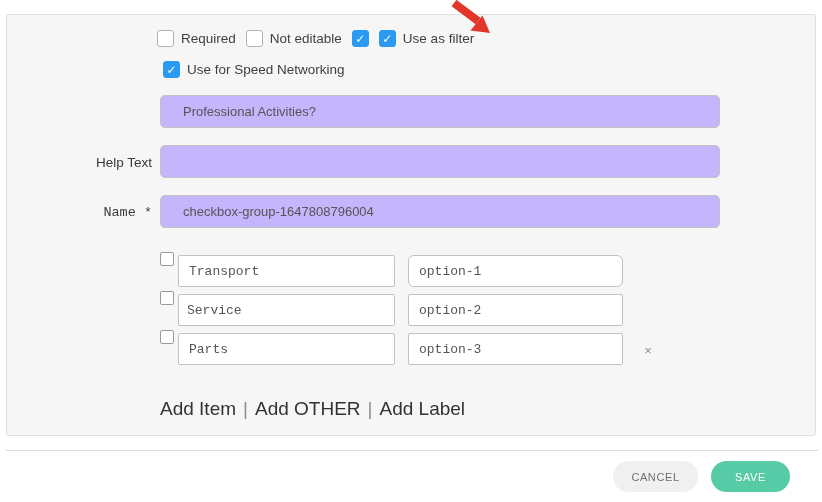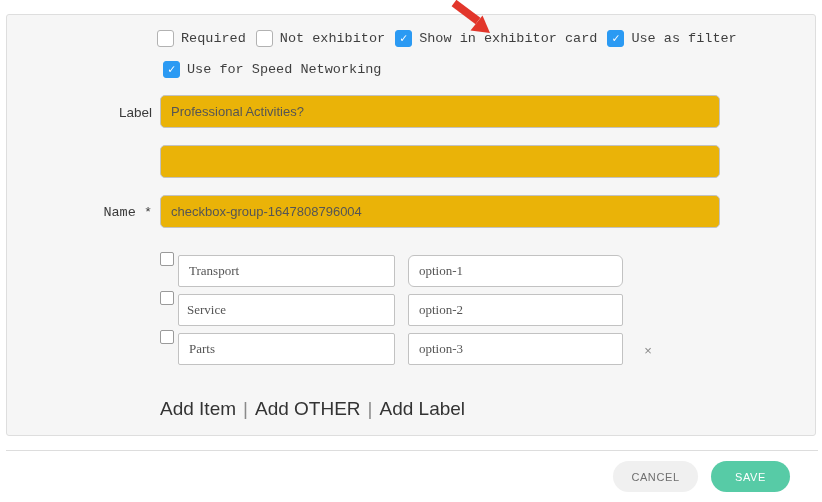--- a/index.html
+++ b/index.html
@@ -4,45 +4,45 @@
 <style>
   html,body{margin:0;padding:0;background:#fff;width:822px;height:502px;overflow:hidden;
     font-family:"Liberation Sans","DejaVu Sans",sans-serif;-webkit-font-smoothing:antialiased;}
   .stage{position:relative;width:822px;height:502px;background:#fff;}
 
   
   .panel{position:absolute;left:6px;top:14px;width:810px;height:422px;
     background:var(--panel_bg,#f6f6f6);border:1px solid #dedede;border-radius:3px;box-sizing:border-box;}
 
   
-  .cb-row{position:absolute;display:flex;align-items:flex-start;gap:10px;font-family:Liberation Mono, monospace;}
+  .cb-row{position:absolute;display:flex;align-items:flex-start;gap:10px;}
   .cb-item{display:flex;align-items:center;gap:7px;cursor:pointer;}
   .cb{width:17px;height:17px;box-sizing:border-box;border:1px solid #b2b2b2;border-radius:3px;
     background:#fff;display:flex;align-items:center;justify-content:center;flex:0 0 auto;}
   .cb span{display:none;color:#fff;font-size:12px;font-weight:bold;line-height:1;}
   .cb.checked{background:var(--checkbox_blue,#2b9af3);border-color:var(--checkbox_blue,#2b9af3);}
   .cb.checked span{display:block;}
   .cb-label{font-size:13.5px;color:#3f3f3f;white-space:nowrap;}
 
   
   .arrow{position:absolute;left:447px;top:0px;width:52px;height:36px;}
   .arrow line{stroke:var(--arrow_red,#e2362b);}
   .arrow polygon{fill:var(--arrow_red,#e2362b);}
 
   
   .f-label{position:absolute;left:20px;width:132px;text-align:right;font-size:13.5px;color:#3a3a3a;white-space:nowrap;}
   .f-input{position:absolute;left:160px;width:560px;height:33px;box-sizing:border-box;
-    border:1px solid var(--input_border,#c2c2c2);border-radius:5px;background:#eab308;
-    padding:0 10px;font-size:13px;color:#555;font-family:inherit;outline:none;}
+    border:1px solid var(--input_border,#c2c2c2);border-radius:5px;background:#c4b5fd;
+    padding:0 22px;font-size:13px;color:#555;font-family:inherit;outline:none;}
 
   
   .cb-sm{position:absolute;left:160px;width:14px;height:14px;box-sizing:border-box;
     border:1px solid #9a9a9a;border-radius:2px;background:#fff;cursor:pointer;}
   .s-input{position:absolute;height:32px;box-sizing:border-box;border:1px solid var(--input_border,#c2c2c2);
-    border-radius:2px;background:#fff;padding:0 10px;font-size:13px;color:#555;font-family:Liberation Serif, serif;outline:none;}
+    border-radius:2px;background:#fff;padding:0 10px;font-size:13px;color:#555;font-family:Liberation Mono, monospace;outline:none;}
   .s-text{left:178px;width:217px;}
   .s-opt{left:408px;width:215px;}
   .remove-x{position:absolute;left:641px;width:14px;text-align:center;font-size:13px;color:#8a8a8a;cursor:pointer;}
 
   
   .add-links{position:absolute;left:160px;top:398px;font-size:19px;color:#333;display:flex;align-items:center;}
   .add-link{cursor:pointer;white-space:nowrap;}
   .add-sep{color:#8a8a8a;margin:0 7px;}
 
   
@@ -58,27 +58,26 @@
 <div class="stage">
   <div class="panel"></div>
 
   <div class="cb-row" style="left:157px;top:30px;">
     <div class="cb-item">
       <div class="cb"></div>
       <div class="cb-label">Required</div>
     </div>
     <div class="cb-item">
       <div class="cb"></div>
-      <div class="cb-label">Not exhibitor</div>
+      <div class="cb-label">Not editable</div>
     </div>
     <div class="cb-item">
       <div class="cb checked">
           <span>✓</span>
         </div>
-      <div class="cb-label">Show in exhibitor card</div>
     </div>
     <div class="cb-item">
       <div class="cb checked">
           <span>✓</span>
         </div>
       <div class="cb-label">Use as filter</div>
     </div>
   </div>
 
   <div class="cb-row" style="left:163px;top:61px;">
@@ -88,23 +87,23 @@
         </div>
       <div class="cb-label">Use for Speed Networking</div>
     </div>
   </div>
 
   <svg class="arrow" viewBox="0 0 52 36">
     <line x1="7" y1="3" x2="31" y2="21" stroke-width="8" stroke-linecap="butt"></line>
     <polygon points="43,33 23.5,30.5 35.5,15.5"></polygon>
   </svg>
 
-  <div class="f-label" style="top:105px;">Label</div>
   <input class="f-input" style="top: 95px;" value="Professional Activities?">
 
+  <div class="f-label" style="top:155px;">Help Text</div>
   <input class="f-input" style="top: 145px;" value="">
 
   <div class="f-label" style="top:205px;font-family:Liberation Mono, monospace;">Name *</div>
   <input class="f-input" style="top: 195px;" value="checkbox-group-1647808796004">
 
 
   <div>
     <div class="cb-sm" style="top:252px;"></div>
     <input class="s-input s-text" style="top: 255px;" value="Transport">
     <input class="s-input s-opt" style="top: 255px; border-radius: 6px;" value="option-1">

